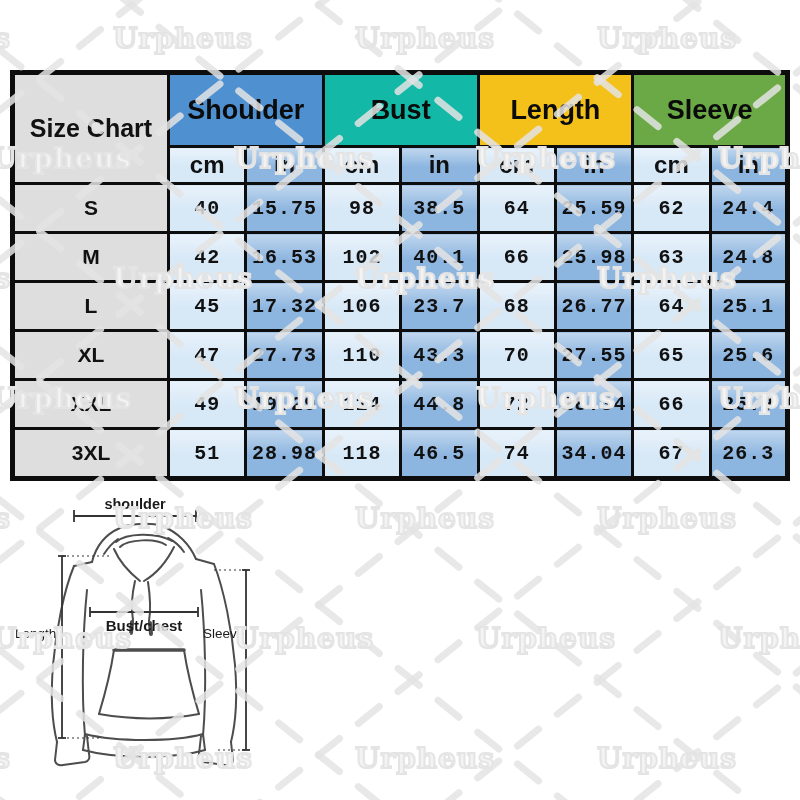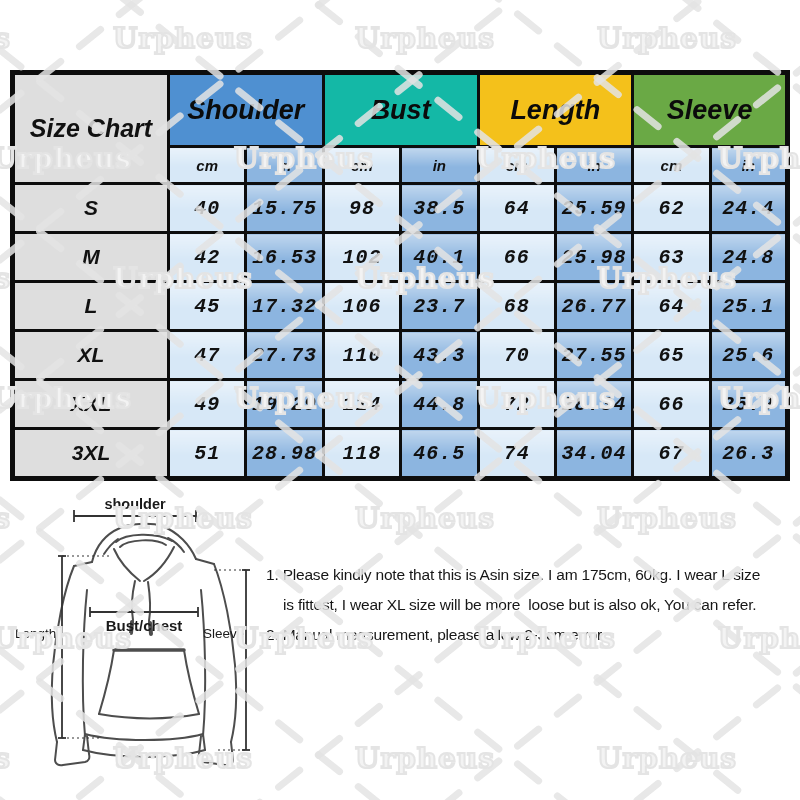--- a/index.html
+++ b/index.html
@@ -2,26 +2,26 @@
 <html><head>
 <meta charset="utf-8">
 <style>
   html,body{margin:0;padding:0;background:#fff;}
   .canvas{position:relative;width:800px;height:800px;background:#fff;overflow:hidden;
           font-family:"Liberation Sans",sans-serif;color:#111;}
 
   
   table.size-table{position:absolute;left:10px;top:70px;width:780px;
     border-collapse:collapse;table-layout:fixed;z-index:2;
-    border:5px solid var(--border,#0d0d0d);font-style:italic;}
+    border:5px solid var(--border,#0d0d0d);}
   table.size-table th,table.size-table td{
     border:3px solid var(--border,#0d0d0d);text-align:center;vertical-align:middle;padding:0;}
   th.corner{background:var(--size-cell,#dedede);font-size:25px;font-weight:600;width:152px;}
   th.group{height:70px;font-size:27px;font-weight:bold;color:#0b0b0b;}
-  tr.units th{height:34px;font-size:15px;font-weight:bold;}
+  tr.units th{height:34px;font-size:24px;font-weight:bold;}
   tbody td{height:46px;}
   td.size{background:var(--size-cell,#dedede);font-size:21px;font-weight:bold;}
   .cm{background:var(--cm-cell,#d7e8f7);}
   .in{background:var(--in-cell,#8cb5e0);margin-left:27px;}
   tr.units th.cm, tr.units th.in{font-family:"Liberation Sans",sans-serif;}
   tbody td.cm, tbody td.in{
     font-family:"Liberation Mono","DejaVu Sans Mono",monospace;
     font-weight:bold;font-size:20px;letter-spacing:1px;
     background-image:linear-gradient(180deg,rgba(255,255,255,.45),rgba(255,255,255,0) 55%);}
   tr.units th.cm, tr.units th.in{
@@ -202,25 +202,20 @@
       </g>
       <g fill="#1a1a1a" font-family="Liberation Sans, sans-serif">
         <text x="121" y="21" text-anchor="middle" font-size="14.5" font-weight="bold">shoulder</text>
         <text x="130" y="143" text-anchor="middle" font-size="15" font-weight="bold">Bust/chest</text>
         <text x="1" y="150" font-size="13.5">Length</text>
         <text x="189" y="150" font-size="13.5">Sleeve</text>
       </g>
     </svg>
   </div>
 
-  <div class="notes">
-    <div class="line">1. Please kindly note that this is Asin size. I am 175cm, 60kg. I wear L size</div>
-    <div class="line indent">is fittest, I wear XL size will be more  loose but is also ok, You can refer.</div>
-    <div class="line">2. Manual measurement, please allow 2-3cm error.</div>
-  </div>
 
   <svg class="wm-lines" width="800" height="800">
       <line x1="-40" y1="-732" x2="840" y2="-28" stroke="#e4e4e4" stroke-width="7" stroke-dasharray="27 24" stroke-linecap="round" opacity="0.85"></line>
       <line x1="-40" y1="-582" x2="840" y2="122" stroke="#e4e4e4" stroke-width="7" stroke-dasharray="27 24" stroke-linecap="round" opacity="0.85"></line>
       <line x1="-40" y1="-432" x2="840" y2="272" stroke="#e4e4e4" stroke-width="7" stroke-dasharray="27 24" stroke-linecap="round" opacity="0.85"></line>
       <line x1="-40" y1="-282" x2="840" y2="422" stroke="#e4e4e4" stroke-width="7" stroke-dasharray="27 24" stroke-linecap="round" opacity="0.85"></line>
       <line x1="-40" y1="-132" x2="840" y2="572" stroke="#e4e4e4" stroke-width="7" stroke-dasharray="27 24" stroke-linecap="round" opacity="0.85"></line>
       <line x1="-40" y1="18" x2="840" y2="722" stroke="#e4e4e4" stroke-width="7" stroke-dasharray="27 24" stroke-linecap="round" opacity="0.85"></line>
       <line x1="-40" y1="168" x2="840" y2="872" stroke="#e4e4e4" stroke-width="7" stroke-dasharray="27 24" stroke-linecap="round" opacity="0.85"></line>
       <line x1="-40" y1="318" x2="840" y2="1022" stroke="#e4e4e4" stroke-width="7" stroke-dasharray="27 24" stroke-linecap="round" opacity="0.85"></line>

